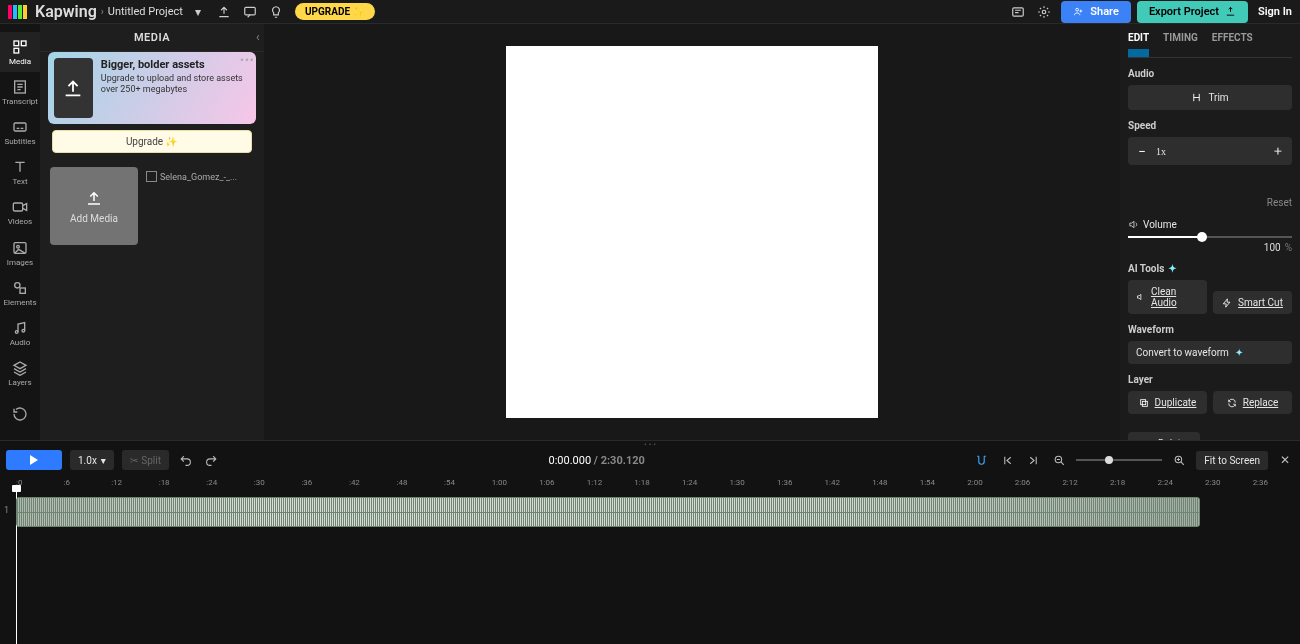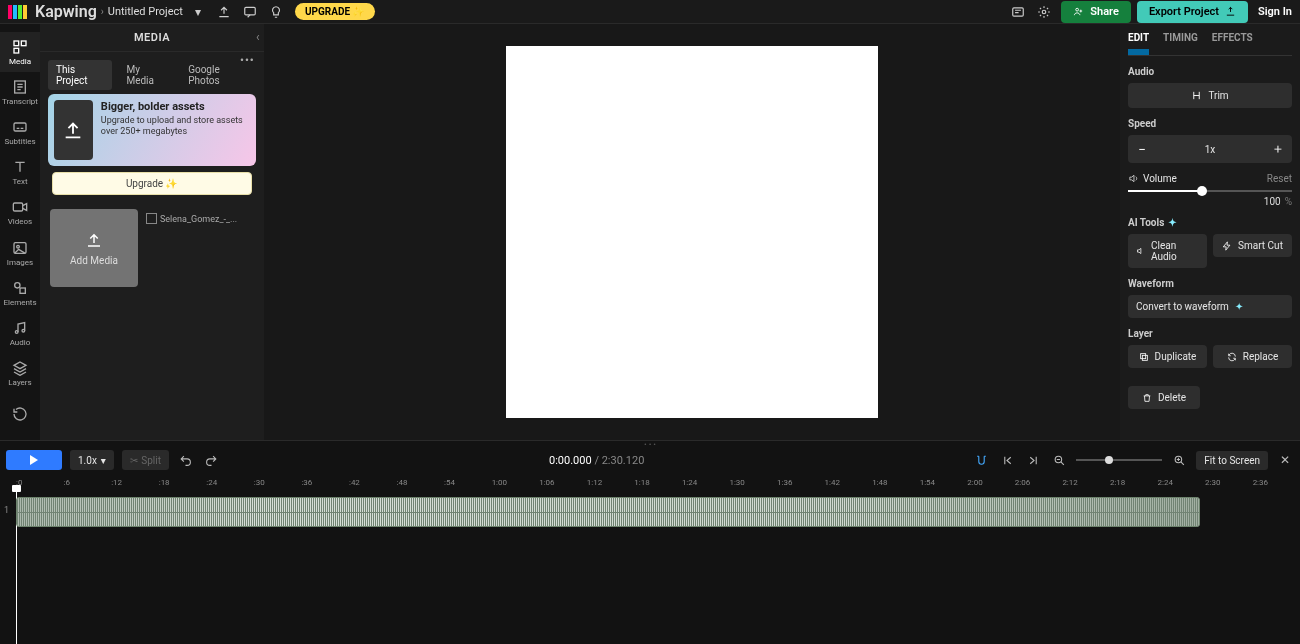--- a/index.html
+++ b/index.html
@@ -9,21 +9,21 @@
 .topbar { height: 24px; background: #1a1a1a; display: flex; align-items: center; padding: 0 8px; border-bottom: 1px solid #2a2a2a; }
 .logo { display: flex; gap: 1px; margin-right: 8px; }
 .logo span { width: 4px; height: 14px; }
 .brand { font-weight: 600; font-size: 16px; color: #ddd; }
 .chev { color: #888; margin: 0 4px; font-size: 10px; }
 .proj { font-size: 11px; color: #ddd; }
 .tb-icon { width: 22px; height: 22px; display:flex; align-items:center; justify-content:center; color:#ccc; cursor:pointer; margin-left:4px; }
 .upgrade-pill { background: #ffd84a; color: #000; border-radius: 11px; padding: 3px 10px; font-size: 10px; font-weight: 700; margin-left: 8px; cursor:pointer; }
 .topbar .spacer { flex: 1; }
 .btn { height: 22px; padding: 0 12px; display:flex; align-items:center; gap:6px; border-radius: 4px; font-size: 11px; font-weight:600; cursor:pointer; margin-left:6px; }
-.btn.share { background: #15803d; color:#fff; }
+.btn.share { background: #3b82f6; color:#fff; }
 .btn.export { background: #42cab8; color:#000; }
 .signin { margin-left: 10px; font-size: 11px; color:#fff; font-weight:600; cursor:pointer; }
 
 
 .app { display: flex; height: 416px; }
 .leftrail { width: 40px; background: #141414; display:flex; flex-direction:column; align-items:center; padding-top:8px; }
 .rail-item { width: 40px; height: 44px; display:flex; flex-direction:column; align-items:center; justify-content:center; gap:2px; font-size:8px; color:#aaa; cursor:pointer; }
 .rail-item.active { background:#222; color:#fff; }
 .rail-ic { width:16px; height:16px; }
 .rail-bottom { margin-top:auto; margin-bottom:6px; }
@@ -48,51 +48,51 @@
 .clip-dur { position:absolute; left:4px; bottom:4px; background:rgba(0,0,0,.6); padding:1px 4px; border-radius:2px; font-size:9px; }
 .clip-name { font-size:9px; color:#aaa; margin-top:4px; overflow:hidden; text-overflow:ellipsis; white-space:nowrap; display:flex; align-items:center; gap:3px;}
 .clip-name::before{content:"";width:9px;height:9px;border:1px solid #888;display:inline-block;}
 
 .canvaswrap { flex:1; background:#181818; display:flex; align-items:center; justify-content:center; position:relative; }
 .canvas { width:372px; height:372px; background:#fff; }
 
 .rightpanel { width:180px; background:#1b1b1b; padding:8px 8px; font-size:10px; overflow:hidden; position:relative;}
 .rp-tabs { display:flex; gap:14px; border-bottom:1px solid #333; margin-bottom:8px; }
 .rp-tab { padding-bottom:6px; font-size:10px; color:#999; font-weight:700; cursor:pointer; }
-.rp-tab.active { color:#fff; border-bottom:6px solid #0369a1; }
+.rp-tab.active { color:#fff; border-bottom:8px solid #0369a1; }
 .rp-sec { font-size:10px; color:#ccc; font-weight:700; margin:10px 0 6px; display:flex; align-items:center; gap:4px;}
 .rp-btn { background:#2e2e2e; border-radius:4px; padding:7px 8px; display:flex; align-items:center; justify-content:center; gap:6px; font-size:10px; cursor:pointer; }
-.rp-row { display:flex; align-items:flex-start; gap:6px; }
+.rp-row { display:flex; align-items:flex-end; gap:6px;text-decoration:underline; }
 .rp-chip { background:#2e2e2e; border-radius:4px; padding:6px 8px; display:flex; align-items:center; gap:6px; font-size:10px; cursor:pointer; flex:1; justify-content:center;}
 .rp-chip.half { flex:1; }
 .speedbox { display:flex; align-items:center; background:#2e2e2e; border-radius:4px; height:28px; }
 .speedbox button { width:28px; height:28px; background:transparent; border:none; color:#fff; cursor:pointer; }
-.speedbox span { flex:1; text-align:center; font-size:10px; }
+.speedbox span { flex:1; text-align:left; font-size:10px;font-family:Liberation Serif, serif; }
 .vol-row { display:flex; align-items:center; gap:6px; }
-.vol-row .lbl { flex:1; display:flex; align-items:center; gap:4px;}
+.vol-row .lbl { flex:1; display:flex; align-items:center; gap:4px;margin-top:44px;}
 .vol-row .reset { color:#888; cursor:pointer;}
 .slider { width:100%; height:2px; background:#555; position:relative; margin:6px 0; }
 .slider .fill { position:absolute; left:0; top:0; bottom:0; background:#fff; width:45%; }
 .slider .knob { position:absolute; top:50%; width:10px; height:10px; background:#fff; border-radius:50%; transform:translate(-50%,-50%); left:45%; }
 .volnum { display:flex; justify-content:flex-end; gap:4px; color:#ddd; margin-top:-2px;}
 .volnum .pct{color:#777;}
 .sparkle{color:#8ef;}
 
 
 .timeline { height:204px; background:#121212; border-top:1px solid #2a2a2a; display:flex; flex-direction:column;}
 .tl-dragbar{height:6px; display:flex; justify-content:center; align-items:center; color:#555; font-size:8px;}
 .tl-ctrl { height:26px; display:flex; align-items:center; padding:0 6px; gap:8px; }
 .playbtn { width:56px; height:20px; background:#2f7bff; border-radius:3px; display:flex; align-items:center; justify-content:center; cursor:pointer; }
 .play-tri { width:0; height:0; border-left:8px solid #fff; border-top:5px solid transparent; border-bottom:5px solid transparent;}
 .ratebtn { height:20px; padding:0 8px; background:#2a2a2a; border-radius:3px; display:flex; align-items:center; gap:4px; font-size:10px; cursor:pointer;}
 .splitbtn { height:20px; padding:0 8px; background:#2a2a2a; border-radius:3px; font-size:10px; color:#666; display:flex; align-items:center; gap:3px;}
 .tl-ic { width:18px; height:18px; display:flex; align-items:center; justify-content:center; color:#bbb; cursor:pointer;}
 .tl-ctrl .spacer{flex:1;}
 .timecode { font-size:11px; color:#fff;}
-.timecode .tot{color:#888;}
+.timecode .tot{color:#888;font-weight:bold;}
 .fit { background:#2a2a2a; padding:4px 8px; border-radius:3px; font-size:10px; cursor:pointer;text-align:right;}
 .zoom-slider { width:86px; height:2px; background:#555; position:relative; }
 .zoom-slider .knob { position:absolute; top:50%; left:38%; width:8px; height:8px; background:#ddd; border-radius:50%; transform:translate(-50%,-50%);}
 .ruler { height:14px; display:flex; font-size:8px; color:#888; padding-left:16px; align-items:flex-end; white-space:nowrap; overflow:hidden;}
 .ruler span{display:inline-block; width:48px;}
 .track-area { flex:1; position:relative; padding-left:16px;}
 .rownum { position:absolute; left:4px; top:18px; font-size:9px; color:#888;}
 .playhead { position:absolute; left:16px; top:0; bottom:0; width:1px; background:#fff;}
 .playhead::before{content:""; position:absolute; top:-2px; left:-4px; width:9px; height:7px; background:#fff; border-radius:1px;}
 .audio-clip { position:absolute; left:16px; top:10px; right:100px; height:30px; background:#e9efe9; border:1px solid #6d836d; border-radius:3px; overflow:hidden;}
@@ -238,25 +238,20 @@
           <path d="M3 12a9 9 0 1 0 3-6.7M3 4v5h5"></path>
         </svg>
       </div>
   </div>
 
   <div class="mediapanel">
     <div class="mp-collapse">‹</div>
     <div class="mp-head">
         <span>MEDIA</span>
       <span class="mp-more">•••</span>
-    </div>
-    <div class="mp-tabs">
-      <div class="mp-tab active">This Project</div>
-      <div class="mp-tab">My Media</div>
-      <div class="mp-tab">Google Photos</div>
     </div>
     <div class="promo">
       <div class="promo-thumb">
           <svg width="22" height="22" viewBox="0 0 24 24" fill="none" stroke="#fff" stroke-width="2">
             <path d="M12 16V5M7 10l5-5 5 5M4 20h16"></path>
           </svg>
         </div>
       <div class="promo-body">
         <h4>Bigger, bolder assets</h4>
         <p>Upgrade to upload and store assets over 250+ megabytes</p>

